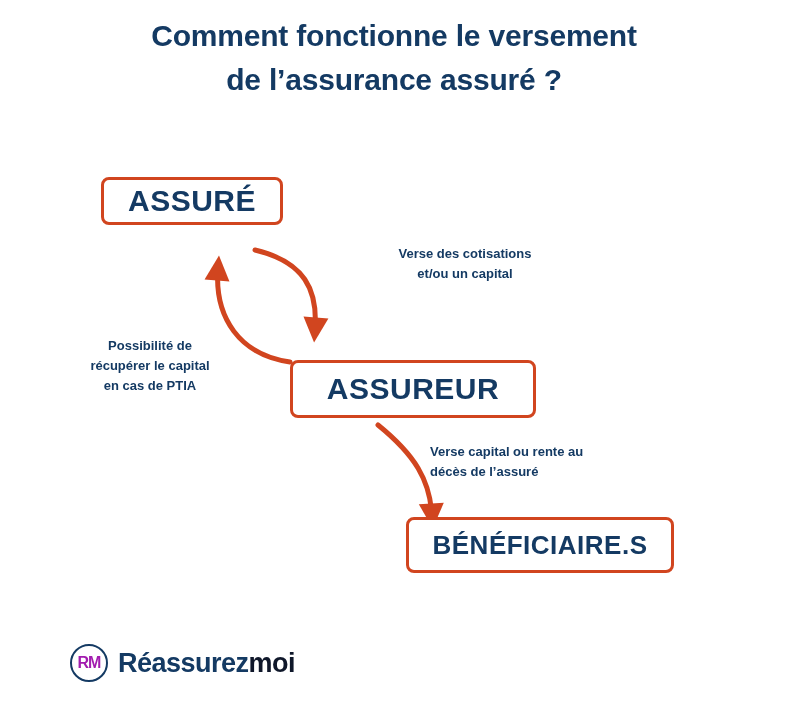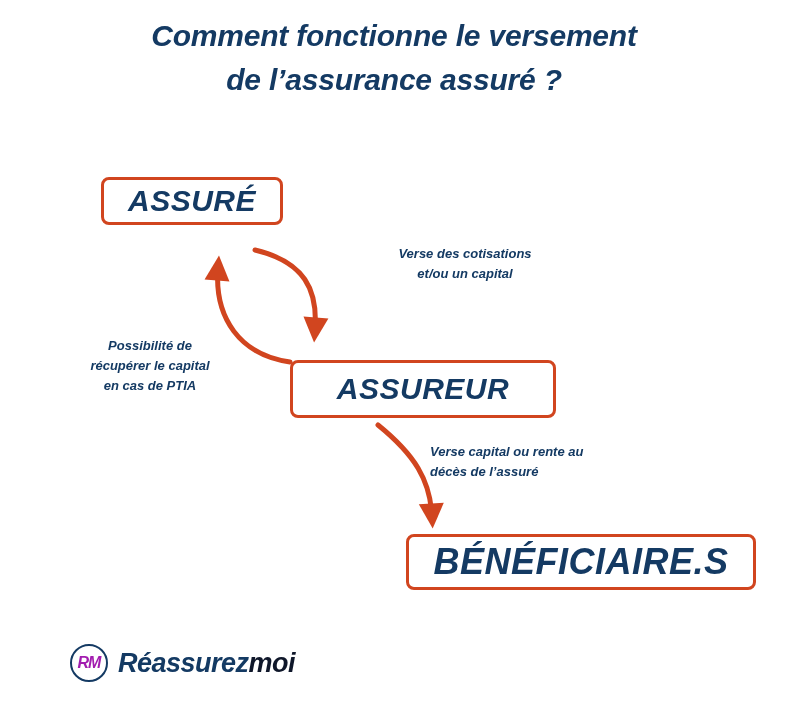--- a/index.html
+++ b/index.html
@@ -12,21 +12,20 @@
     background: #ffffff;
     font-family: "Liberation Sans", sans-serif;
     color: #1b3a5c;
     overflow: hidden;
     position: relative;
   }
   #canvas {
     position: relative;
     width: 788px;
     height: 707px;
-    font-style: italic;
   }
 
   
   .title {
     position: absolute;
     top: 14px;
     left: 0;
     width: 788px;
     text-align: center;
     font-size: 30px;
@@ -56,30 +55,30 @@
   #node-assure {
     left: 101px;
     top: 177px;
     width: 182px;
     height: 48px;
     font-size: 30px;
   }
   #node-assureur {
     left: 290px;
     top: 360px;
-    width: 266px;
+    width: 246px;
     height: 58px;
     font-size: 30px;
   }
   #node-beneficiaires {
     left: 406px;
-    top: 534px;
-    width: 350px;
+    top: 517px;
+    width: 268px;
     height: 56px;
-    font-size: 36px;
+    font-size: 26px;
   }
 
   
   .label {
     position: absolute;
     color: #143a63;
     font-weight: bold;
     font-size: 13px;
     line-height: 1.55;
   }

